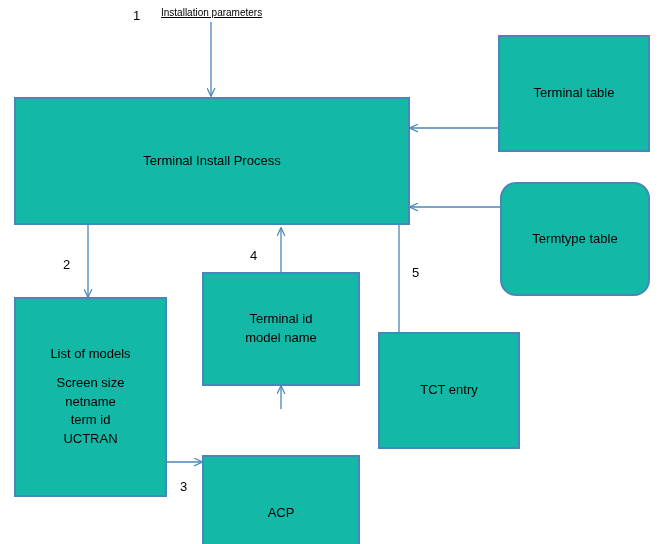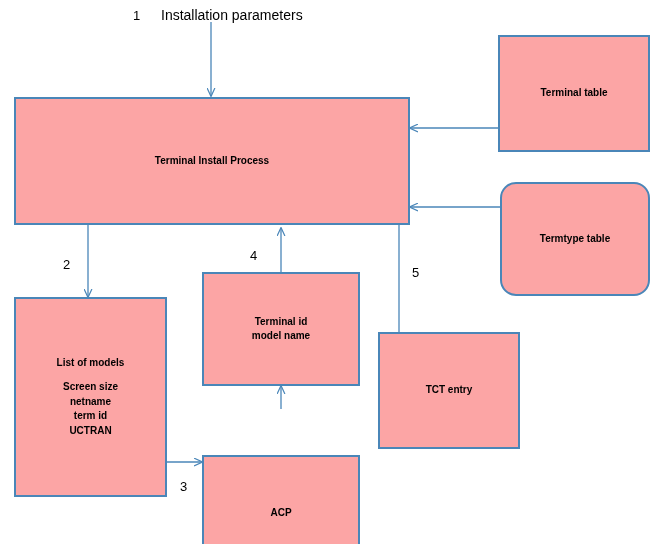--- a/index.html
+++ b/index.html
@@ -13,37 +13,37 @@
   #canvas {
     position: relative;
     width: 665px;
     height: 544px;
     background: #ffffff;
     overflow: hidden;
   }
   .box {
     position: absolute;
     border: 2px solid #4a86b8;
-    background: #fca5a5;
+    background: #14b8a6;
     box-sizing: border-box;
     display: flex;
     flex-direction: column;
     align-items: center;
     justify-content: center;
     text-align: center;
     color: #000000;
-    font-size: 10px;
+    font-size: 13px;
     line-height: 1.45;
-    font-weight: bold;
   }
   .label {
     position: absolute;
     color: #000000;
-    font-size: 14px;
+    font-size: 10px;
     white-space: nowrap;
+    text-decoration: underline;
   }
   .num {
     position: absolute;
     color: #000000;
     font-size: 13px;
   }
   svg.arrows {
     position: absolute;
     left: 0;
     top: 0;

